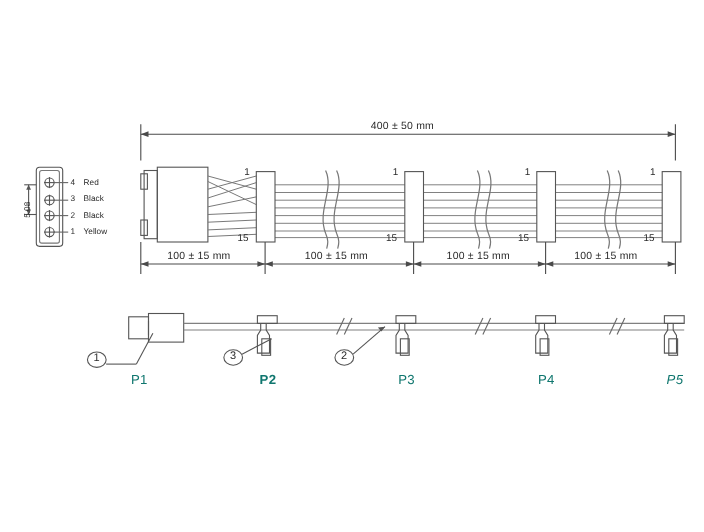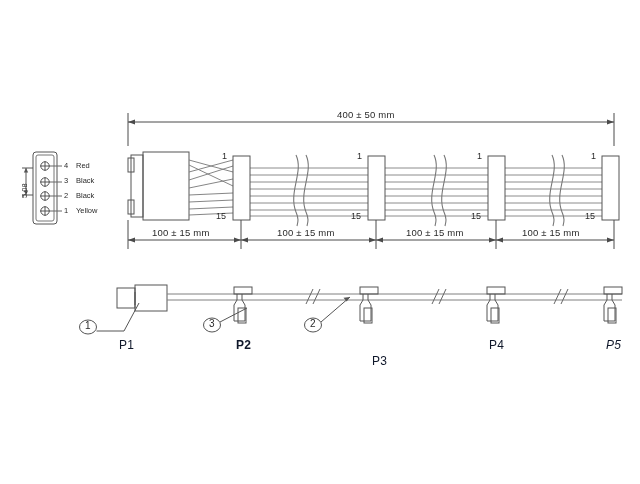--- a/index.html
+++ b/index.html
@@ -4,21 +4,21 @@
 <style>
   html,body{margin:0;padding:0;background:#ffffff;}
   body{width:640px;height:484px;overflow:hidden;
        font-family:"Liberation Sans",sans-serif;color:#1a1a1a;}
   #stage{position:relative;width:640px;height:484px;background:#ffffff;}
   svg#dwg{position:absolute;left:0;top:0;width:640px;height:484px;}
   .lbl{position:absolute;white-space:nowrap;line-height:1;}
   .dim-txt{font-size:9.5px;color:#2a2a2a;letter-spacing:.2px;}
   .pin-txt{font-size:7.5px;color:#2a2a2a;}
   .num-txt{font-size:9px;color:#2a2a2a;}
-  .p-txt{font-size:12px;color:#0f172a;font-weight:normal;letter-spacing:.3px;}
+  .p-txt{font-size:12px;color:#0f766e;font-weight:normal;letter-spacing:.3px;}
   .bal-txt{font-size:10px;color:#2a2a2a;}
   .rot508{position:absolute;font-size:7.5px;color:#2a2a2a;
           transform:rotate(-90deg);transform-origin:left top;}
 </style>
 </head>
 <body>
 
 <div id="stage">
 
   <svg id="dwg" viewBox="0 0 640 484">
@@ -231,17 +231,17 @@
   <div class="lbl dim-txt" style="left:277px;top:228px;">100 ± 15 mm</div>
   <div class="lbl dim-txt" style="left:406px;top:228px;">100 ± 15 mm</div>
   <div class="lbl dim-txt" style="left:522px;top:228px;">100 ± 15 mm</div>
 
   <div class="lbl bal-txt" style="left:85px;top:321px;">1</div>
   <div class="lbl bal-txt" style="left:209px;top:319px;">3</div>
   <div class="lbl bal-txt" style="left:310px;top:319px;">2</div>
 
   <div class="lbl p-txt" style="left:119px;top:339px;">P1</div>
   <div class="lbl p-txt" style="left:236px;top:339px;font-weight:bold;">P2</div>
-  <div class="lbl p-txt" style="left:372px;top:339px;margin-top:16px;">P3</div>
+  <div class="lbl p-txt" style="left:362px;top:339px;">P3</div>
   <div class="lbl p-txt" style="left:489px;top:339px;">P4</div>
   <div class="lbl p-txt" style="left:606px;top:339px;font-style:italic;">P5</div>
 
 </div>
 
 </body></html>

